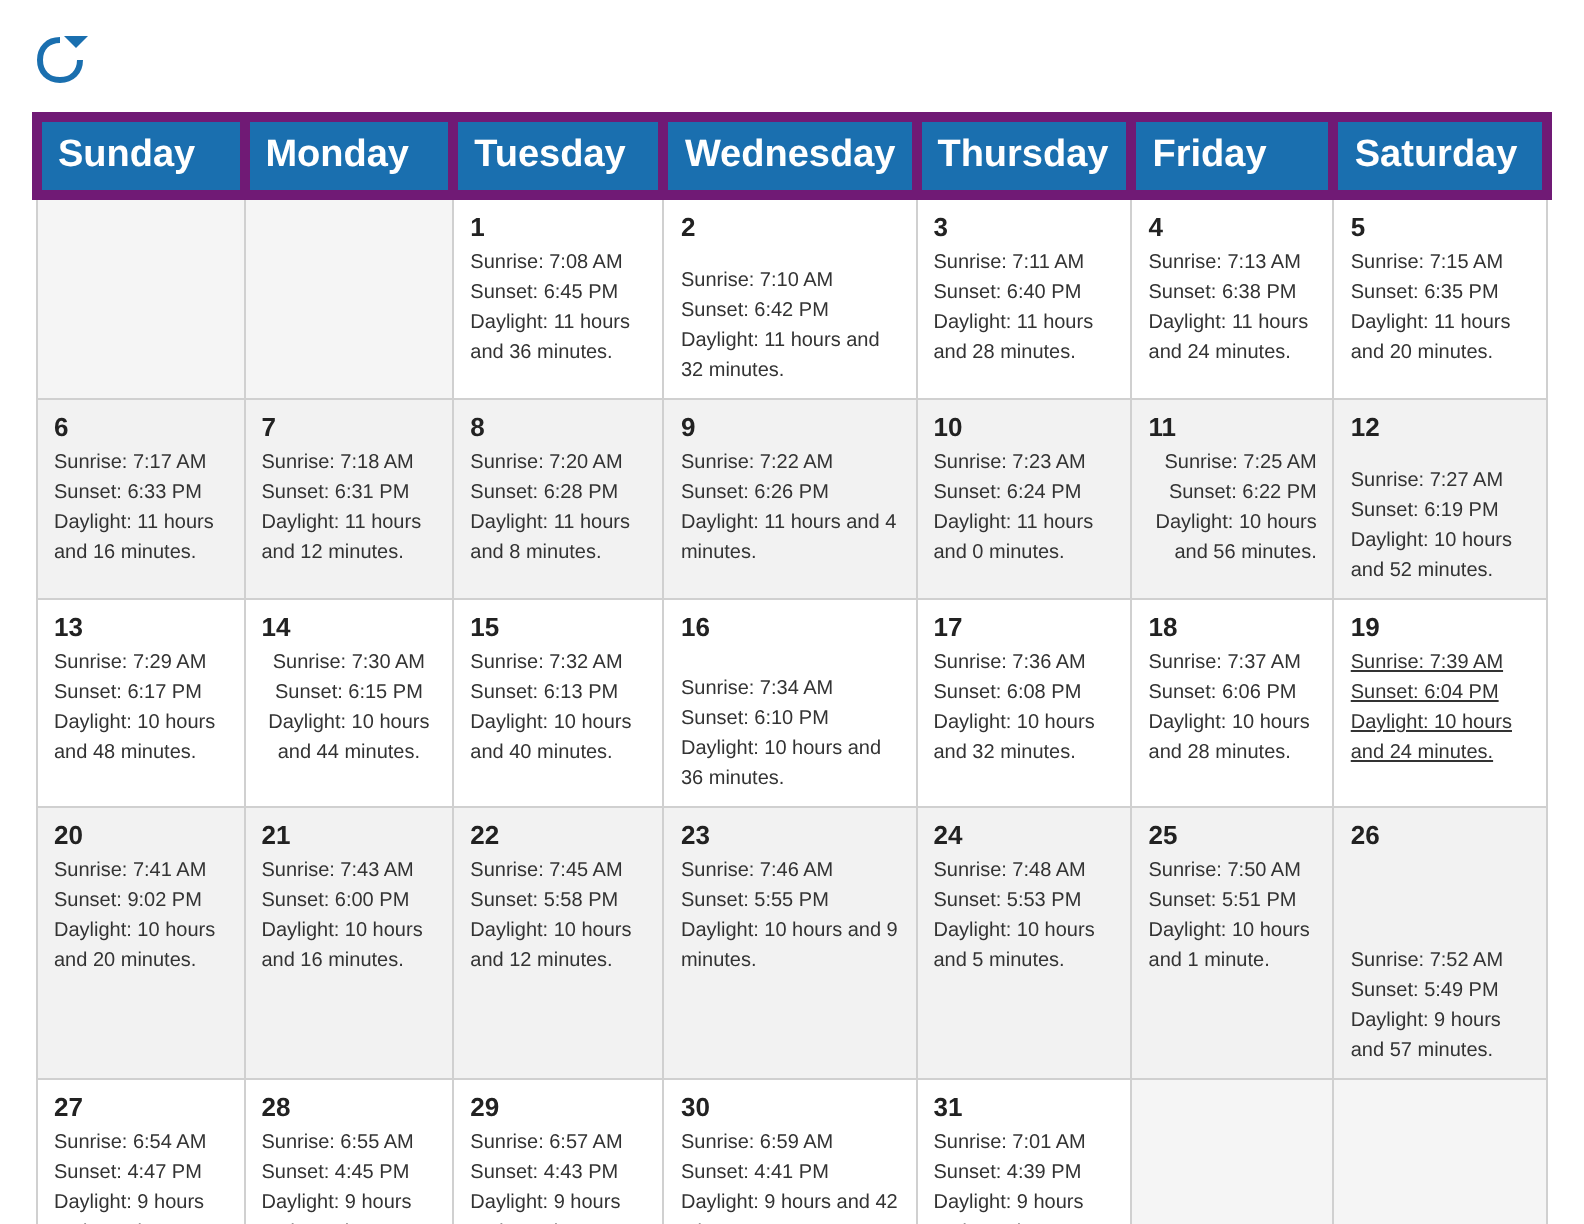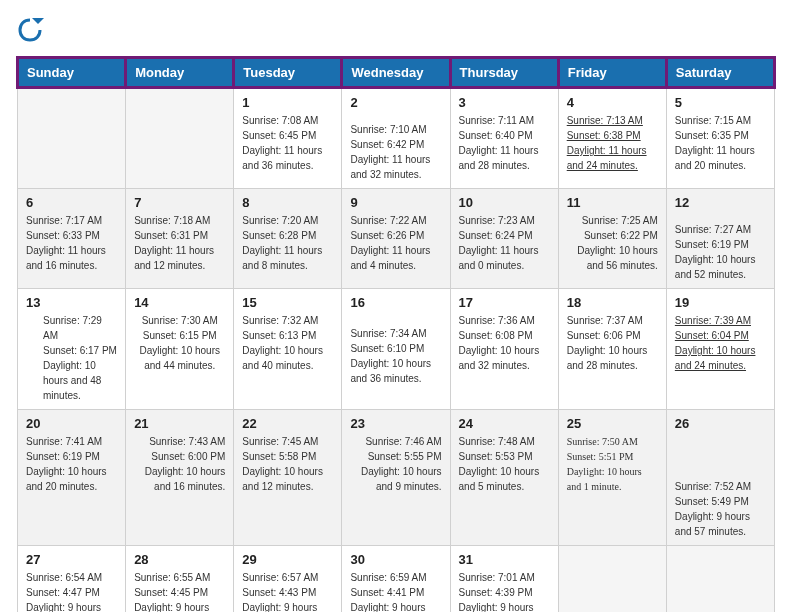--- a/index.html
+++ b/index.html
@@ -51,23 +51,23 @@
     .calendar {
       width: 100%;
       border-collapse: collapse;
       border: 1px solid #ccc;
     }
     .calendar th {
       background-color: #1a6faf;
       color: #fff;
       text-align: left;
       padding: 6px 8px;
-      font-size: 13px;
-      font-weight: bold;
-      border: 3px solid #701a75;
+      font-size: 19px;
+      font-weight: bold;
+      border: 5px solid #701a75;
     }
     .calendar td {
       vertical-align: top;
       padding: 6px 8px;
       border: 1px solid #d0d0d0;
       width: calc(100% / 7);
       min-height: 80px;
       font-size: 11px;
       color: #333;
       background: #fff;
@@ -144,21 +144,21 @@
 Daylight: 11 hours and 32 minutes.</div>
         </td>
         <td>
           <div class="day-number">3</div>
           <div class="day-info" style="white-space: pre-line;">Sunrise: 7:11 AM
 Sunset: 6:40 PM
 Daylight: 11 hours and 28 minutes.</div>
         </td>
         <td>
           <div class="day-number">4</div>
-          <div class="day-info" style="white-space: pre-line; text-decoration: underline;">Sunrise: 7:13 AM
+          <div class="day-info" style="white-space: pre-line;">Sunrise: 7:13 AM
 Sunset: 6:38 PM
 Daylight: 11 hours and 24 minutes.</div>
         </td>
         <td>
           <div class="day-number">5</div>
           <div class="day-info" style="white-space: pre-line;">Sunrise: 7:15 AM
 Sunset: 6:35 PM
 Daylight: 11 hours and 20 minutes.</div>
         </td>
       </tr>
@@ -202,21 +202,21 @@
         <td>
           <div class="day-number">12</div>
           <div class="day-info" style="white-space: pre-line; margin-top: 12px;">Sunrise: 7:27 AM
 Sunset: 6:19 PM
 Daylight: 10 hours and 52 minutes.</div>
         </td>
       </tr>
       <tr>
         <td>
           <div class="day-number">13</div>
-          <div class="day-info" style="white-space: pre-line; margin-left: 17px;">Sunrise: 7:29 AM
+          <div class="day-info" style="white-space: pre-line;">Sunrise: 7:29 AM
 Sunset: 6:17 PM
 Daylight: 10 hours and 48 minutes.</div>
         </td>
         <td>
           <div class="day-number">14</div>
           <div class="day-info" style="white-space: pre-line; text-align: center;">Sunrise: 7:30 AM
 Sunset: 6:15 PM
 Daylight: 10 hours and 44 minutes.</div>
         </td>
         <td>
@@ -247,50 +247,50 @@
           <div class="day-number">19</div>
           <div class="day-info" style="white-space: pre-line; text-decoration: underline;">Sunrise: 7:39 AM
 Sunset: 6:04 PM
 Daylight: 10 hours and 24 minutes.</div>
         </td>
       </tr>
       <tr>
         <td>
           <div class="day-number">20</div>
           <div class="day-info" style="white-space: pre-line;">Sunrise: 7:41 AM
-Sunset: 6:19 PM
+Sunset: 9:02 PM
 Daylight: 10 hours and 20 minutes.</div>
         </td>
         <td>
           <div class="day-number">21</div>
-          <div class="day-info" style="white-space: pre-line; text-align: right;">Sunrise: 7:43 AM
+          <div class="day-info" style="white-space: pre-line;">Sunrise: 7:43 AM
 Sunset: 6:00 PM
 Daylight: 10 hours and 16 minutes.</div>
         </td>
         <td>
           <div class="day-number">22</div>
           <div class="day-info" style="white-space: pre-line;">Sunrise: 7:45 AM
 Sunset: 5:58 PM
 Daylight: 10 hours and 12 minutes.</div>
         </td>
         <td>
           <div class="day-number">23</div>
-          <div class="day-info" style="white-space: pre-line; text-align: right;">Sunrise: 7:46 AM
+          <div class="day-info" style="white-space: pre-line;">Sunrise: 7:46 AM
 Sunset: 5:55 PM
 Daylight: 10 hours and 9 minutes.</div>
         </td>
         <td>
           <div class="day-number">24</div>
           <div class="day-info" style="white-space: pre-line;">Sunrise: 7:48 AM
 Sunset: 5:53 PM
 Daylight: 10 hours and 5 minutes.</div>
         </td>
         <td>
           <div class="day-number">25</div>
-          <div class="day-info" style="white-space: pre-line; font-family: Liberation Serif, serif;">Sunrise: 7:50 AM
+          <div class="day-info" style="white-space: pre-line;">Sunrise: 7:50 AM
 Sunset: 5:51 PM
 Daylight: 10 hours and 1 minute.</div>
         </td>
         <td>
           <div class="day-number">26</div>
           <div class="day-info" style="white-space: pre-line; margin-top: 48px;">Sunrise: 7:52 AM
 Sunset: 5:49 PM
 Daylight: 9 hours and 57 minutes.</div>
         </td>
       </tr>

